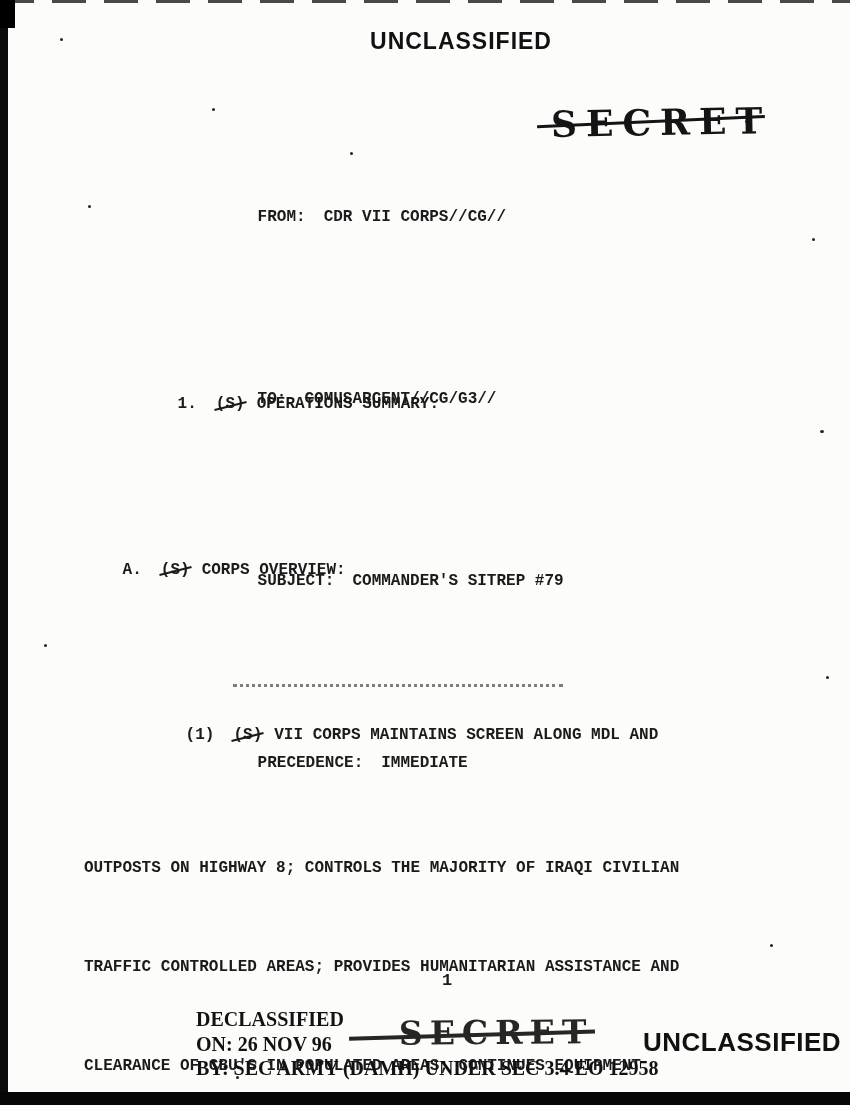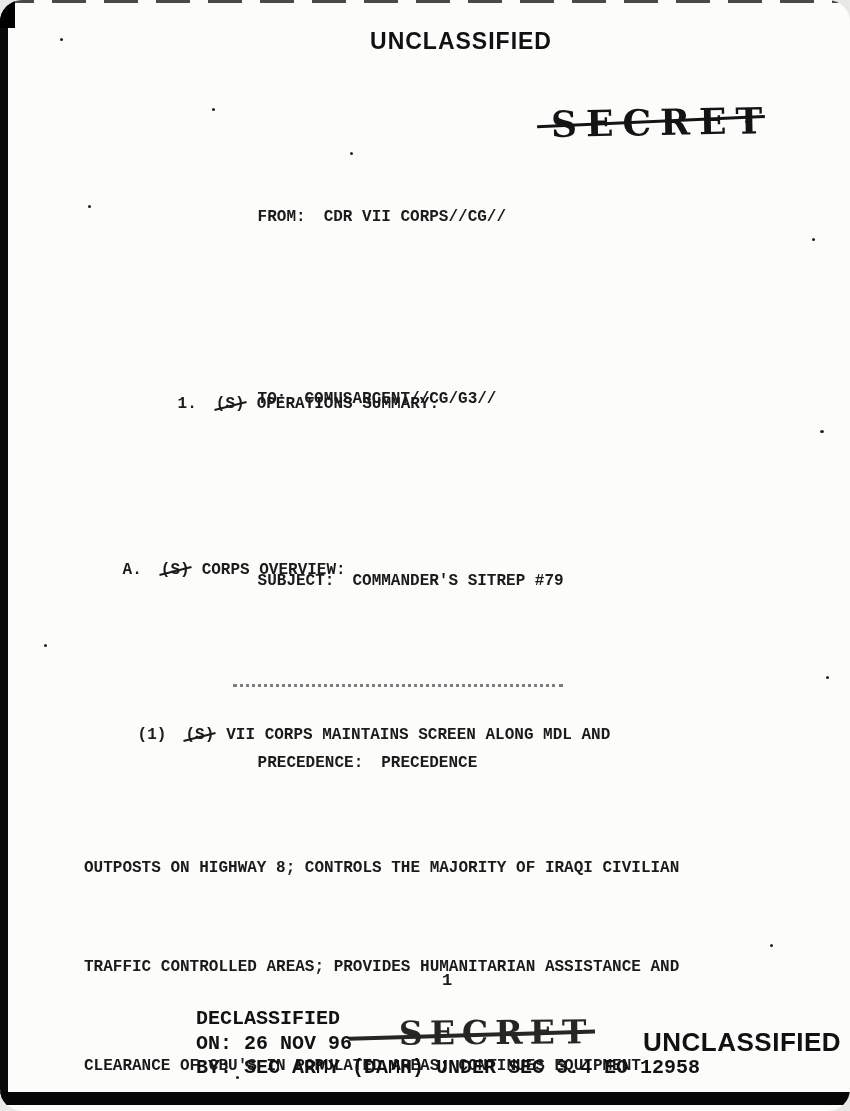--- a/index.html
+++ b/index.html
@@ -1,19 +1,19 @@
 <!DOCTYPE html>
 <html><head>
 <meta charset="utf-8">
 <style>
   html,body{margin:0;padding:0;background:#e8e8e6;}
   .page{
     position:relative;width:850px;height:1111px;margin:0 auto;
     background:#fcfcfa;overflow:hidden;
-    font-family:"Liberation Mono",monospace;color:#1b1b1b;border-radius:22px;
+    font-family:"Liberation Mono",monospace;color:#1b1b1b;
   }
   
   .edge-top{position:absolute;top:0;left:0;right:0;height:3px;
     background:repeating-linear-gradient(90deg,#2a2a2a 0 34px,transparent 34px 52px);opacity:.85;}
   .edge-left{position:absolute;top:0;left:0;width:8px;height:1105px;background:#0a0a0a;}
   .corner-top-left{position:absolute;top:0;left:0;width:15px;height:28px;background:#000;}
   .edge-bottom{position:absolute;top:1092px;left:0;width:100%;height:13px;background:#060606;}
   .speck{position:absolute;background:#222;border-radius:50%;}
   .smudge-underline{position:absolute;left:233px;top:684px;width:330px;
     border-bottom:3px dotted #4a4a4a;opacity:.7;}
@@ -37,30 +37,30 @@
     border-top:3px solid #141414;transform:rotate(-1.6deg);}
   .stamp-secret-bottom{top:1013px;left:399px;font-size:33px;letter-spacing:7px;transform:rotate(-0.5deg);opacity:.92;}
   .stamp-secret-bottom .word::after{content:"";position:absolute;left:-50px;right:-2px;top:50%;
     border-top:4px solid #141414;transform:rotate(-1.2deg);}
   
   .body-block{position:absolute;top:289px;left:0;width:100%;line-height:33.1px;
     font-size:16px;font-weight:bold;white-space:pre;}
   .line{padding-left:84px;}
   .line.l1{padding-left:120px;}
   .line.l2{padding-left:65px;}
-  .line.l3{padding-left:80px;}
+  .line.l3{padding-left:108px;margin-left:20px;}
   .line .pre{margin-right:19px;}
   .line .mark{position:relative;display:inline-block;margin-right:12px;}
   .line .mark::after{content:"";position:absolute;left:-2px;right:-2px;top:50%;
     border-top:2.5px solid #1b1b1b;transform:rotate(-14deg);}
   
   .page-number{position:absolute;top:971px;left:0;width:100%;text-align:center;
     transform:translateX(22px);font-size:17px;font-weight:bold;}
   .declass-stamp{position:absolute;top:1007px;left:196px;
-    font-family:Liberation Mono, monospace;font-weight:bold;font-size:20px;
+    font-family:Liberation Serif, serif;font-weight:bold;font-size:20px;
     line-height:24.5px;color:#121212;letter-spacing:0;}
   .banner-bottom-right{position:absolute;top:1027px;left:643px;
     font-family:"Liberation Sans",sans-serif;font-weight:bold;font-size:26px;
     letter-spacing:0.5px;color:#111;}
 </style>
 </head>
 <body>
 
 <div class="page">
 
@@ -91,21 +91,21 @@
     <div class="hline">
       <span class="label">FROM:</span><span>CDR VII CORPS//CG//</span>
     </div>
     <div class="hline">
       <span class="label">TO:</span><span>COMUSARCENT//CG/G3//</span>
     </div>
     <div class="hline">
       <span class="label">SUBJECT:</span><span>COMMANDER'S SITREP #79</span>
     </div>
     <div class="hline">
-      <span class="label">PRECEDENCE:</span><span>PRECEDENCE</span>
+      <span class="label">PRECEDENCE:</span><span>IMMEDIATE</span>
     </div>
     <div class="hline">
       
     </div>
   </div>
 
   <div class="body-block">
     <div class="line l1">
       <span class="pre">1.</span><span class="mark">(S)</span><span>OPERATIONS SUMMARY.</span>
     </div>

